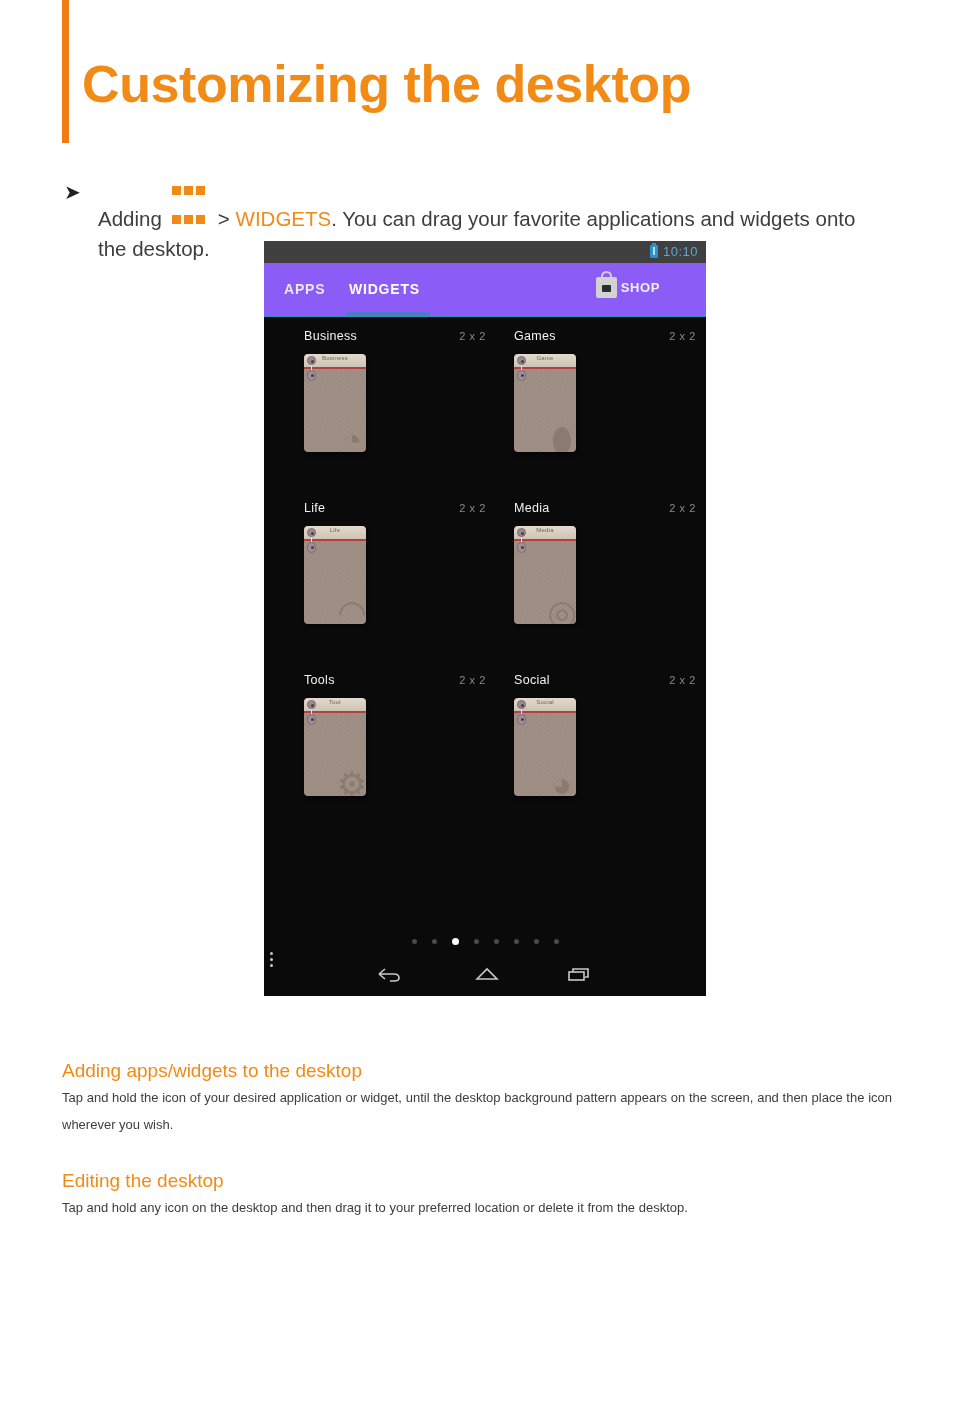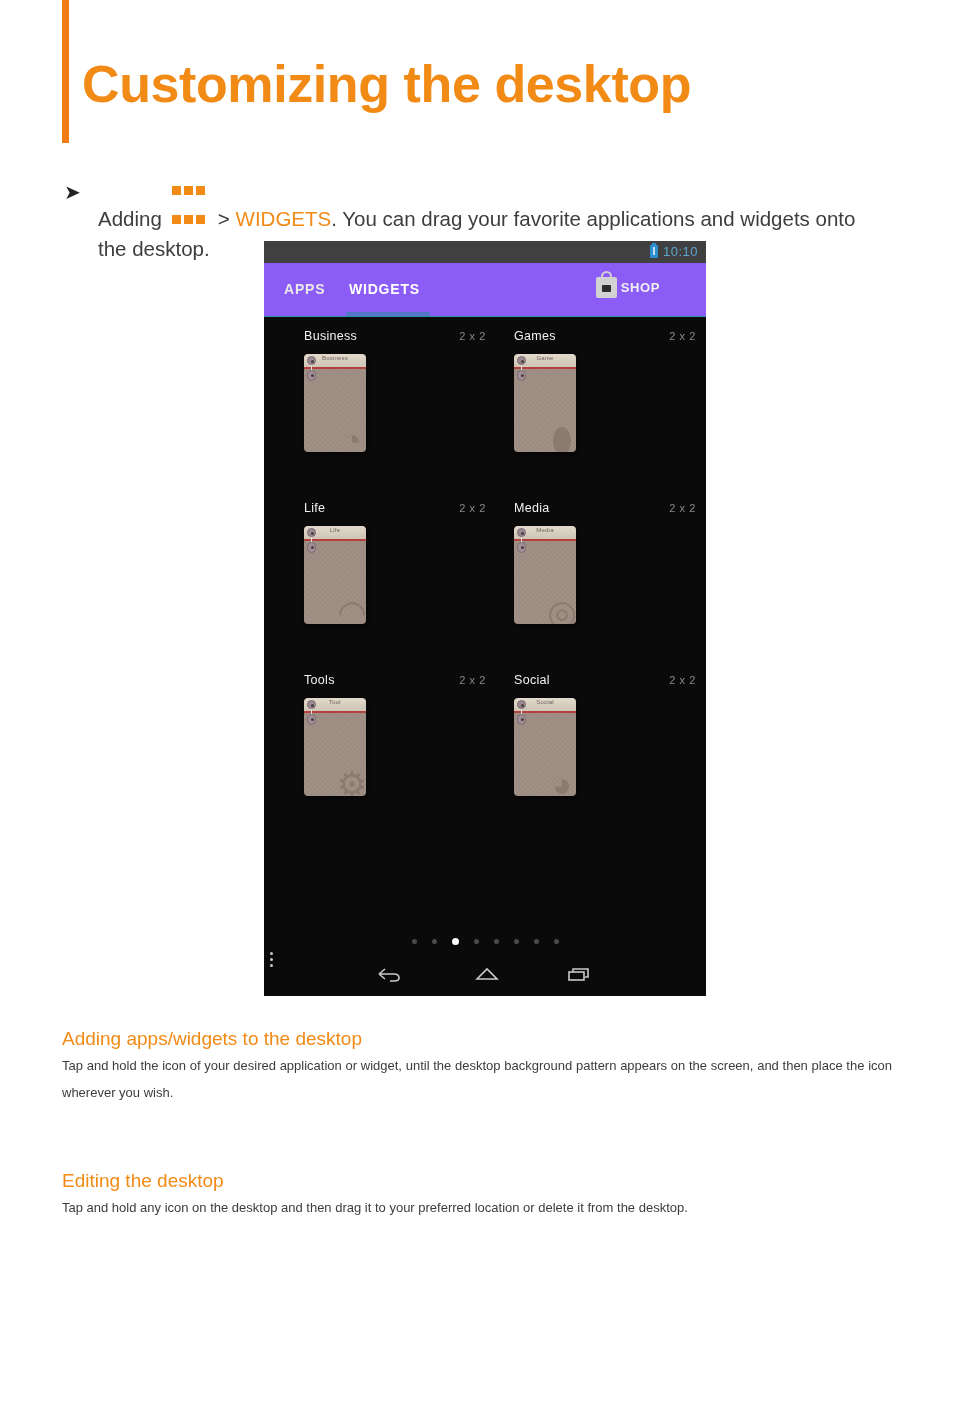--- a/index.html
+++ b/index.html
@@ -380,21 +380,21 @@
     color: #f28a16;
     margin-bottom: 2px;
   }
   .section-body {
     font-size: 13px;
     line-height: 27px;
     color: #3d3d3d;
     text-align: justify;
     text-justify: inter-word;
   }
-  .sec-1 { top: 1028px; }
+  .sec-1 { top: 1060px; }
   .sec-2 { top: 1170px; }
 </style>
 </head>
 <body>
 
 <div class="title-bar-accent"></div>
 <div class="page-title">Customizing the desktop</div>
 
 <div class="instruction">
   <span class="bullet-arrow">➤</span>

